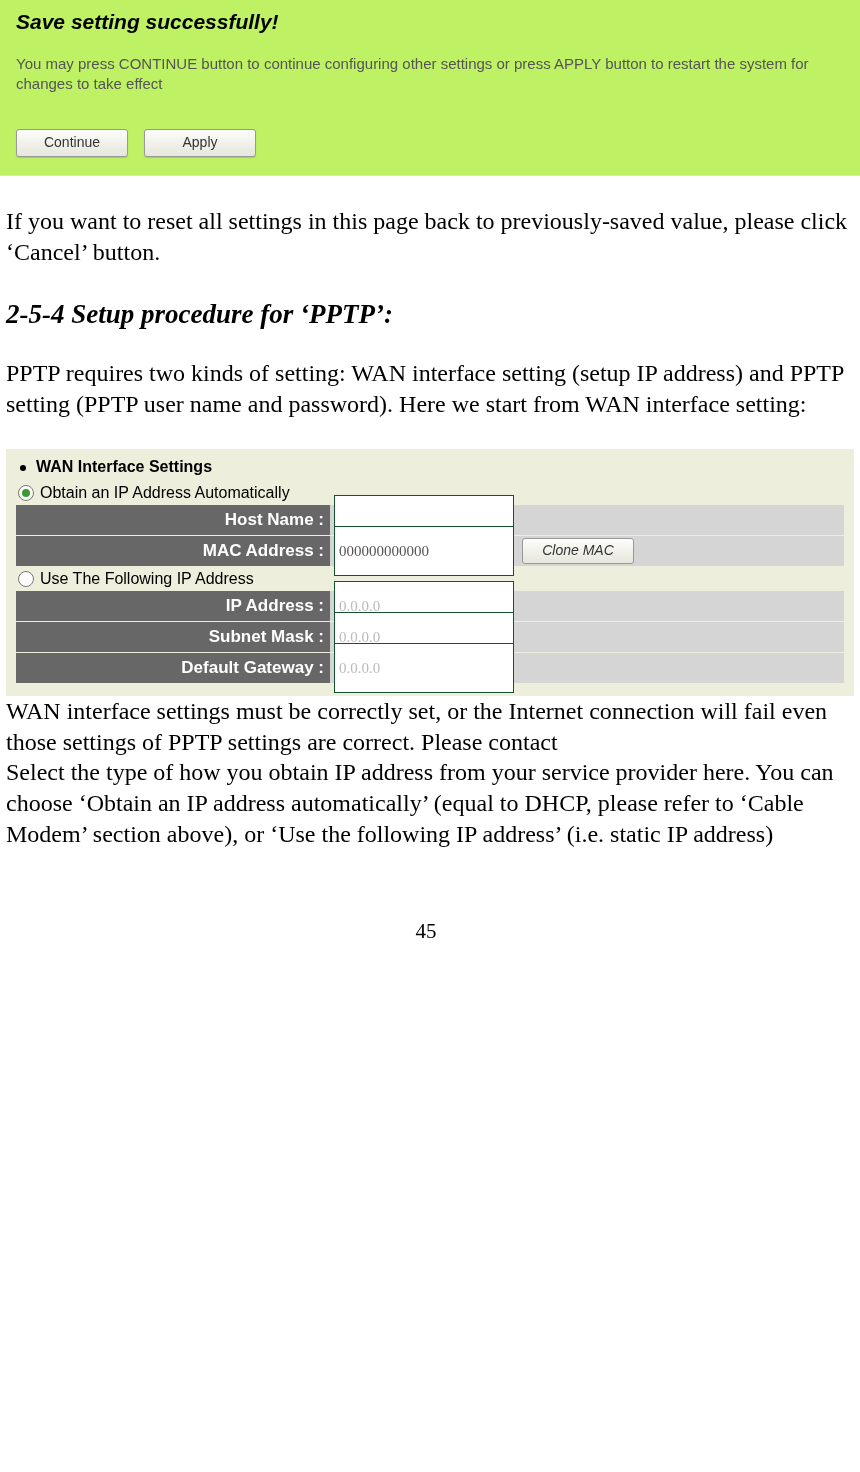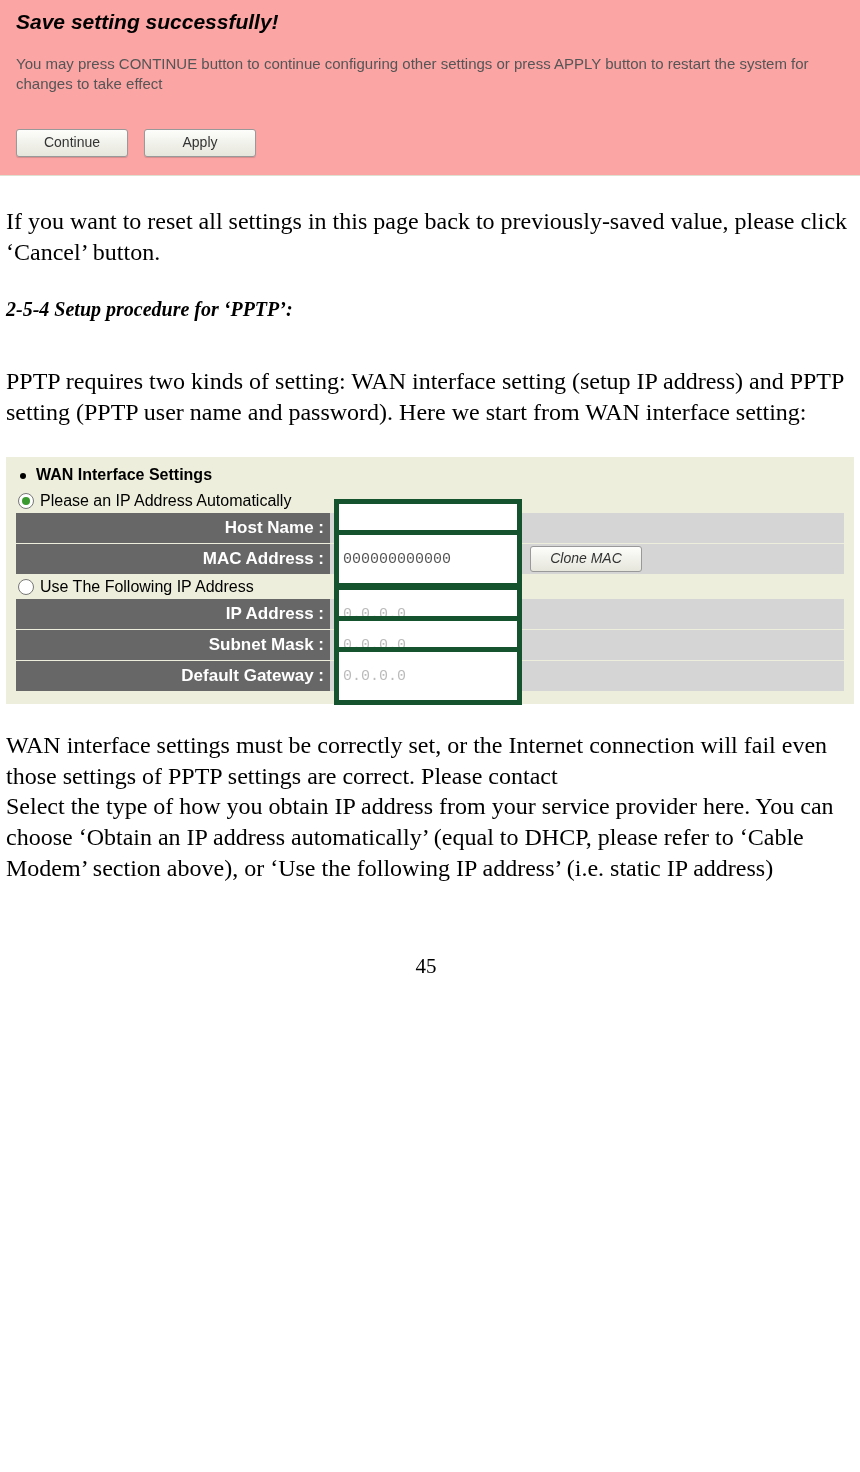--- a/index.html
+++ b/index.html
@@ -9,21 +9,21 @@
     background: #ffffff;
     width: 860px;
   }
   .page {
     width: 860px;
     padding: 0;
   }
 
   
   .save-panel {
-    background: #fca5a5;
+    background: #bef264;
     padding: 6px 12px 18px 12px;
     border-bottom: 1px solid #e0e0d0;
   }
   .save-title {
     font-family: Arial, sans-serif;
     font-size: 21px;
     font-weight: bold;
     font-style: italic;
     color: #000;
     padding: 4px 0 20px 4px;
@@ -61,30 +61,29 @@
     font-size: 24px;
     color: #000;
     line-height: 1.28;
   }
   .para {
     margin-bottom: 30px;
   }
   .section-heading {
     font-weight: bold;
     font-style: italic;
-    font-size: 20px;
+    font-size: 27px;
     margin-top: 10px;
-    margin-bottom: 43px;
+    margin-bottom: 26px;
   }
 
   
   .wan-panel {
     background: #eeeedc;
     padding: 8px 10px 12px 10px;
-    margin-bottom: 26px;
     font-family: Arial, sans-serif;
     font-size: 16px;
     color: #000;
   }
   .wan-title-row {
     display: flex;
     align-items: center;
     font-weight: bold;
     margin-bottom: 3px;
     margin-left: 4px;
@@ -140,23 +139,23 @@
     flex: 1;
     background: #d5d5d5;
     height: 30px;
     display: flex;
     align-items: center;
     padding-left: 4px;
   }
   .text-input {
     width: 170px;
     height: 22px;
-    border: 5px solid #14532d;
+    border: 1px solid #14532d;
     background: #fff;
-    font-family: Liberation Mono, monospace;
+    font-family: Liberation Serif, serif;
     font-size: 15px;
     padding: 13px 4px;
     color: #555;
   }
   .text-input.disabled {
     color: #bbb;
   }
   .clone-btn {
     margin-left: 8px;
     height: 24px;
@@ -201,21 +200,21 @@
     <div class="para">PPTP requires two kinds of setting: WAN interface setting (setup IP address) and PPTP setting (PPTP user name and password). Here we start from WAN interface setting:</div>
 
     <div class="wan-panel">
       <div class="wan-title-row">
         <span class="bullet-icon"></span>
         <span>WAN Interface Settings</span>
       </div>
 
       <div class="radio-row">
         <span class="radio-icon selected"></span>
-        <span>Please an IP Address Automatically</span>
+        <span>Obtain an IP Address Automatically</span>
       </div>
 
       <div class="field-row">
         <div class="field-label">Host Name :</div>
         <div class="field-value">
           <input class="text-input" type="text" value="" style="">
         </div>
       </div>
 
       <div class="field-row">

